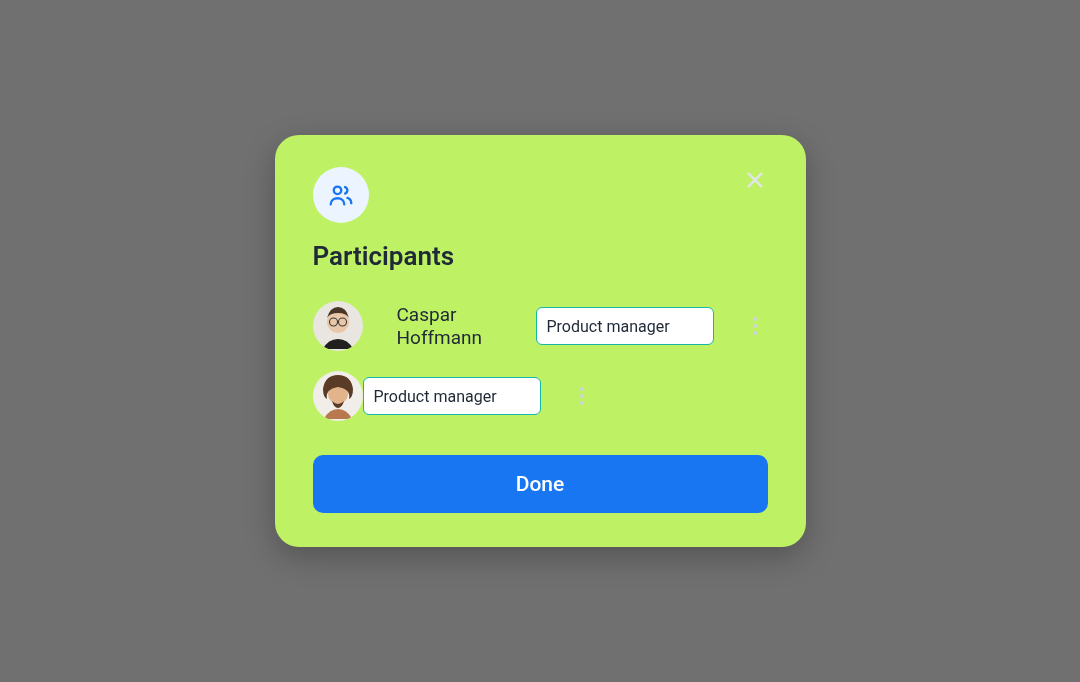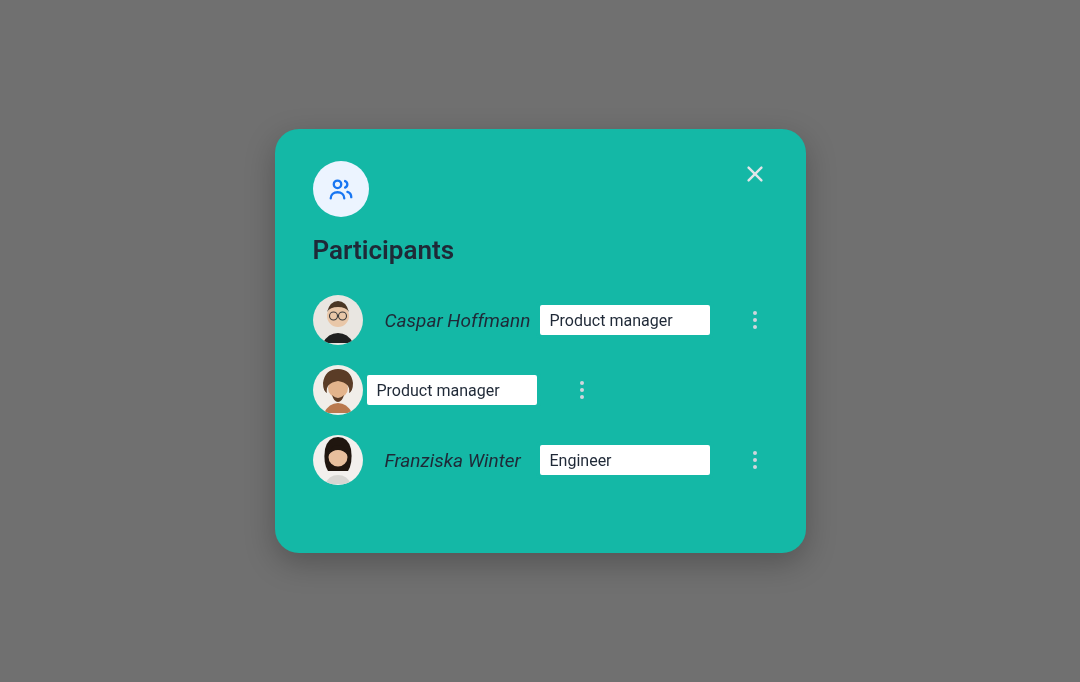--- a/index.html
+++ b/index.html
@@ -10,21 +10,21 @@
     body {
       font-family: -apple-system, BlinkMacSystemFont, "Segoe UI", Roboto, Helvetica, Arial, sans-serif;
       background: #707070;
       width: 1080px;
       height: 682px;
       display: flex;
       align-items: center;
       justify-content: center;
     }
     .modal {
-      background: #14b8a6;
+      background: #bef264;
       border-radius: 24px;
       width: 531px;
       padding: 32px 38px 34px 38px;
       box-shadow: 0 10px 30px rgba(0,0,0,0.25);
       position: relative;
     }
     .modal-header {
       display: flex;
       align-items: flex-start;
       justify-content: space-between;
@@ -82,27 +82,26 @@
     }
     .avatar svg {
       width: 100%;
       height: 100%;
       display: block;
     }
     .name {
       flex: 1;
       font-size: 19px;
       color: #1f2937;
-      margin-left: 22px;
-      font-style: italic;
+      margin-left: 34px;
     }
     .role-input {
       width: 178px;
       height: 38px;
-      border: 4px solid #14b8a6;
+      border: 1px solid #14b8a6;
       border-radius: 6px;
       padding: 0 10px;
       font-size: 16px;
       color: #1f2937;
       font-family: inherit;
       outline: none;
     }
     .kebab {
       background: none;
       border: none;
@@ -193,38 +192,19 @@
       <input class="role-input" type="text" value="Product manager" style="">
       <button class="kebab" aria-label="More">
         <svg viewBox="0 0 18 20" fill="currentColor">
           <circle cx="9" cy="3" r="2"></circle>
             <circle cx="9" cy="10" r="2"></circle>
             <circle cx="9" cy="17" r="2"></circle>
         </svg>
       </button>
     </div>
 
-    <div class="row">
-      <div class="avatar">
-        <svg viewBox="0 0 50 50">
-          <rect width="50" height="50" fill="#f3f0ed"></rect>
-          <path d="M12 14 q3 -12 13 -12 q10 0 13 12 q2 14 -3 22 h-20 q-5 -8 -3 -22 Z" fill="#20160f"></path>
-          <path d="M25 40 q-9 0 -13 9 h26 q-4 -9 -13 -9 Z" fill="#d8d6d2"></path>
-          <circle cx="25" cy="22" r="9.5" fill="#e8bf9d"></circle>
-          <path d="M15.5 20 q2 -10 9.5 -10 q7.5 0 9.5 10 q-4 -5 -9.5 -5 q-5.5 0 -9.5 5 Z" fill="#20160f"></path>
-        </svg>
-      </div>
-      <div class="name">Franziska Winter</div>
-      <input class="role-input" type="text" value="Engineer" style="">
-      <button class="kebab" aria-label="More">
-        <svg viewBox="0 0 18 20" fill="currentColor">
-          <circle cx="9" cy="3" r="2"></circle>
-            <circle cx="9" cy="10" r="2"></circle>
-            <circle cx="9" cy="17" r="2"></circle>
-        </svg>
-      </button>
-    </div>
 
 
   </div>
 
+  <button class="done-btn">Done</button>
 
 </div>
 
 </body></html>

